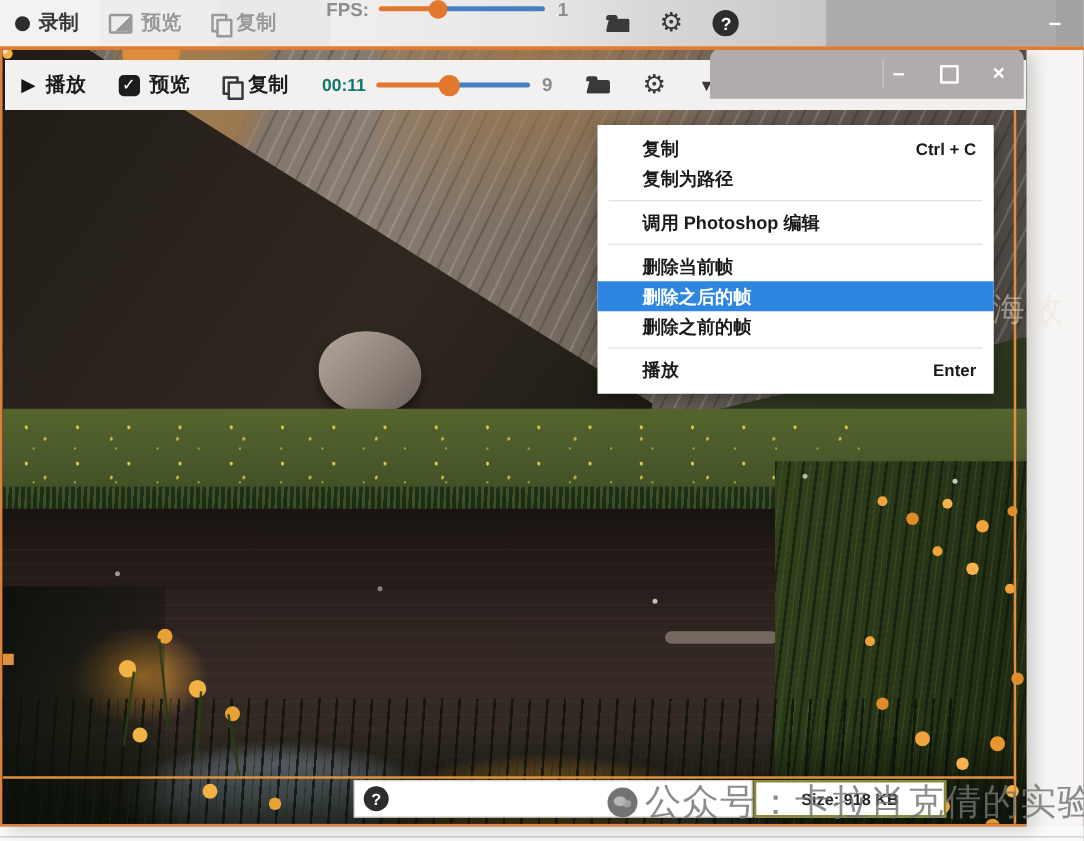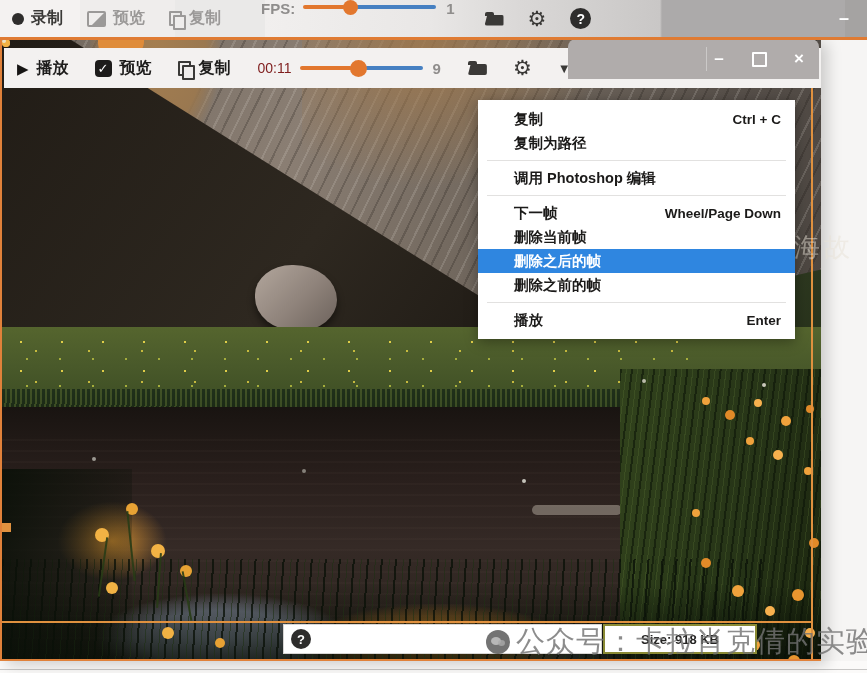--- a/index.html
+++ b/index.html
@@ -129,21 +129,21 @@
   
   #editor-toolbar{
     position:absolute;left:2px;top:9px;width:817px;height:40px;
     background:#f3f1f0;display:flex;align-items:center;z-index:20;
   }
   .et-item{display:flex;align-items:center;gap:8px;height:40px;padding:0 13px;}
   .et-label{font-size:16px;font-weight:700;color:#1d1c1b;}
   .play-tri{font-size:15px;color:#161514;line-height:1;}
   .checkbox{width:17px;height:17px;border-radius:4px;background:#1d1c1b;color:#fff;
     font-size:13px;font-weight:700;display:flex;align-items:center;justify-content:center;}
-  .time-label{font-size:14px;color:#7f1d1d;font-weight:400;margin-left:14px;}
+  .time-label{font-size:14px;color:#0f766e;font-weight:700;margin-left:14px;}
   .caret-down{font-size:13px;color:#3a3937;}
   #title-drag{
     position:absolute;left:566px;top:0;width:251px;height:40px;background:#b0acab;
     border-radius:8px 8px 0 0;display:flex;align-items:center;justify-content:flex-end;z-index:21;
   }
   #title-divider{position:absolute;left:138px;top:8px;width:1px;height:24px;background:rgba(255,255,255,.35);}
   .win-btn{width:40px;height:40px;display:flex;align-items:center;justify-content:center;color:#fff;font-size:17px;font-weight:700;}
   .max-glyph{width:11px;height:11px;border:2px solid #fff;border-radius:1px;}
   
   #context-menu{
@@ -301,24 +301,20 @@
   </div>
   <div class="menu-row">
     <span>复制为路径</span>
   </div>
   <div class="menu-sep"></div>
   <div class="menu-row">
     <span>调用 Photoshop 编辑</span>
   </div>
   <div class="menu-sep"></div>
   <div class="menu-row">
-    <span>下一帧</span>
-    <span class="m-shortcut">Wheel/Page Down</span>
-  </div>
-  <div class="menu-row">
     <span>删除当前帧</span>
   </div>
   <div class="menu-row highlight">
     <span>删除之后的帧</span>
   </div>
   <div class="menu-row">
     <span>删除之前的帧</span>
   </div>
   <div class="menu-sep"></div>
   <div class="menu-row">

